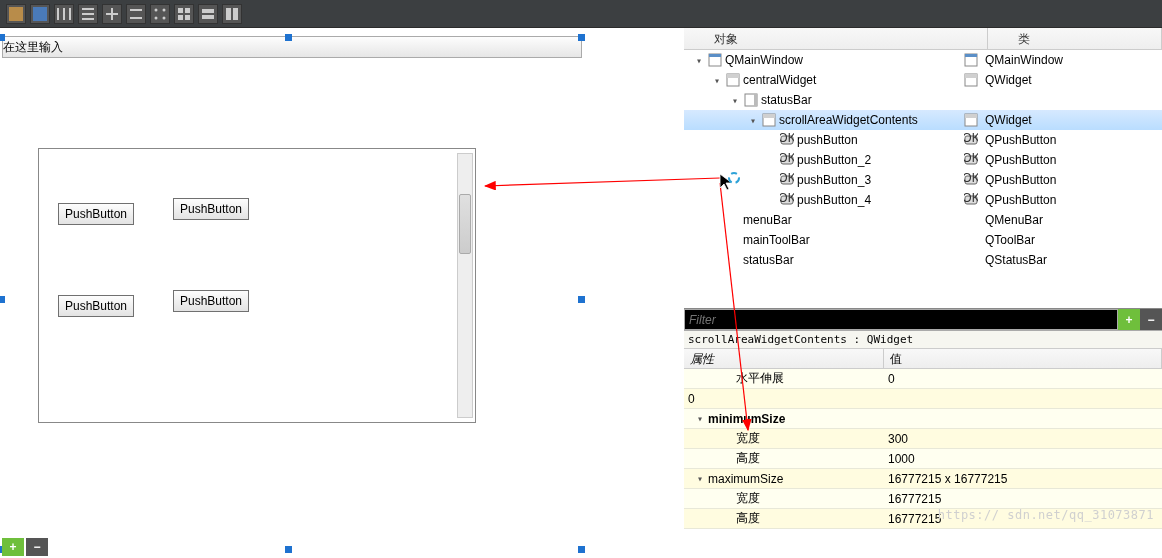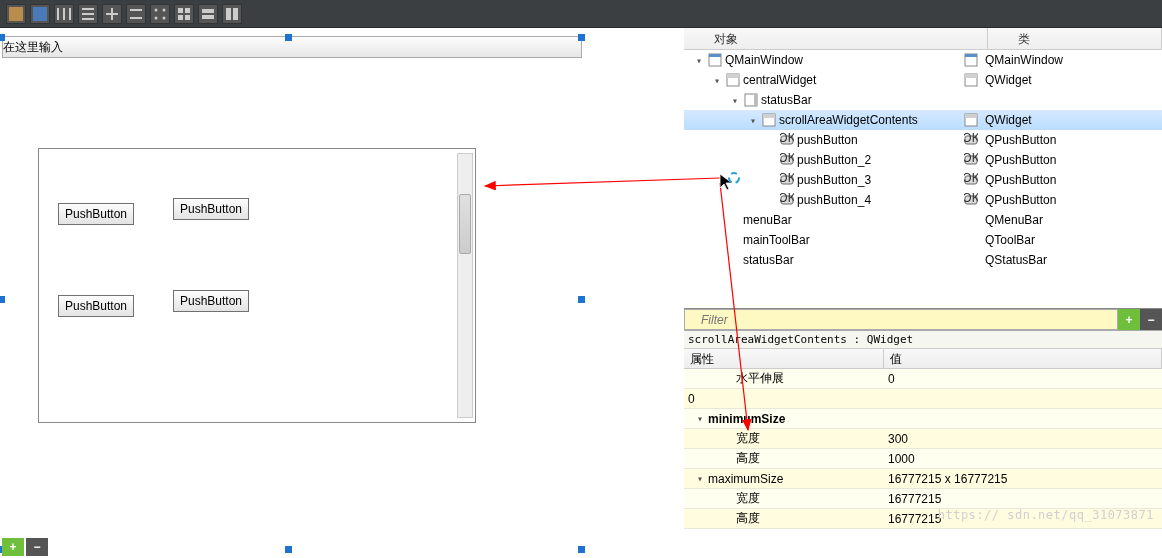--- a/index.html
+++ b/index.html
@@ -38,27 +38,27 @@
 .tr-obj { display: flex; align-items: center; gap: 3px; width: 280px; }
 .tr-cls { flex: 1; display: flex; align-items: center; gap: 7px; }
 .expander { width: 12px; text-align: center; color: #555; font-size: 10px; font-family: monospace; }
 .indent { display: inline-block; }
 .tree-icon { width: 14px; height: 14px; display: inline-flex; align-items: center; justify-content: center; }
 .tree-icon svg { width: 14px; height: 14px; }
 
 
 .prop-pane { position: absolute; bottom: 0; left: 0; right: 0; height: 250px; border-top: 1px solid #888; background: #fff; }
 .filter-row { height: 22px; display: flex; background: #eee; border-bottom: 1px solid #aaa; }
-.filter-row input { flex: 1; border: 1px solid #aaa; padding: 2px 16px; font-style: italic; color: #888; background: #fef9c3; }
+.filter-row input { flex: 1; border: 1px solid #aaa; padding: 2px 4px; font-style: italic; color: #888; background: #000000; }
 .plus-btn { width: 22px; background: #6fbf3c; color: #fff; display: flex; align-items: center; justify-content: center; font-weight: bold; cursor: pointer; }
 .minus-btn { width: 22px; background: #555; color: #fff; display: flex; align-items: center; justify-content: center; font-weight: bold; cursor: pointer; }
 .ctx-line { height: 18px; padding: 2px 4px; background: #f6f6f0; border-bottom: 1px solid #ccc; font-family: monospace; font-size: 11px; }
 .prop-header { display: flex; height: 20px; background: linear-gradient(#f8f8f8,#eee); border-bottom: 1px solid #ccc; }
 .prop-header > div { padding: 2px 6px; border-right: 1px solid #ccc; }
-.ph-name { width: 200px; }
+.ph-name { width: 200px; font-style: italic; }
 .ph-val { flex: 1; }
 .prop-row { display: flex; height: 20px; border-bottom: 1px solid #e8e8d8; background: #fffff0; align-items: center; }
 .prop-row.alt { background: #fffce0; }
 .pr-name { width: 200px; padding: 0 4px; display: flex; align-items: center; gap: 2px; }
 .pr-val { flex: 1; padding: 0 4px; }
 .bold { font-weight: bold; }
 
 
 .arrow-svg { position: absolute; left: 0; top: 28px; width: 1162px; height: 530px; pointer-events: none; }
 

